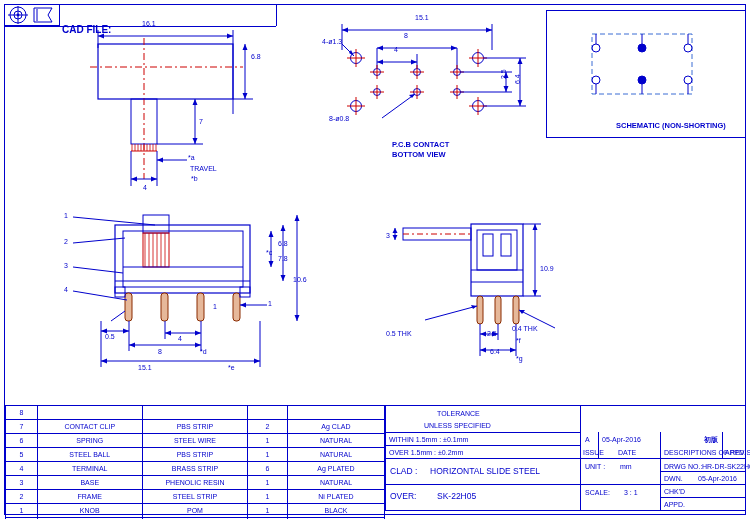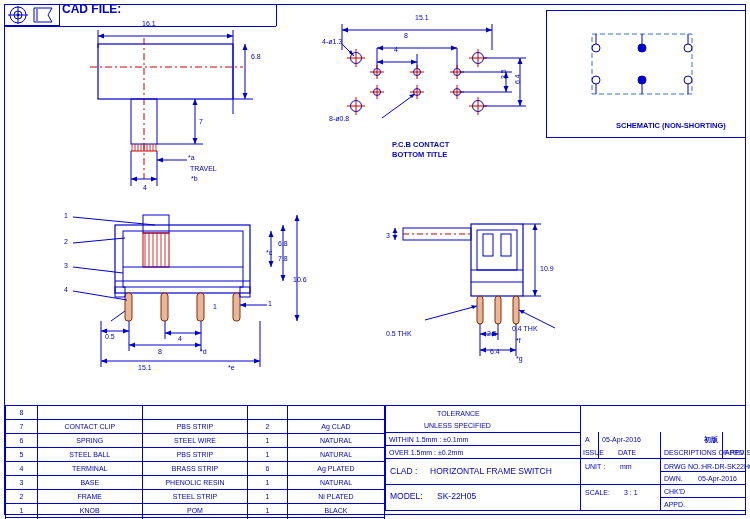--- a/index.html
+++ b/index.html
@@ -16,21 +16,21 @@
   .lbl.b{font-weight:bold;padding-left:26px;}
   .ln{position:absolute;background:#0000cc;}
   .lnh{height:1px;}
   .lnv{width:1px;}
   
   table.tb{position:absolute;border-collapse:collapse;font-size:7px;color:#0000cc;}
   table.tb td{border:1px solid #0000cc;padding:0 2px;height:13px;line-height:13px;white-space:nowrap;}
   .ctr{text-align:center;}
   .big{font-size:8.5px;}
   .hdr-logo{position:absolute;left:4px;top:4px;width:56px;height:22px;border-right:1px solid #0000cc;border-bottom:1px solid #0000cc;box-sizing:border-box;}
-  .cadfile{position:absolute;left:62px;top:2px;font-size:12px;font-weight:bold;}
+  .cadfile{position:absolute;left:62px;top:24px;font-size:10px;font-weight:bold;}
   .hdrline{position:absolute;left:4px;top:26px;width:272px;height:1px;background:#0000cc;}
   .hdrv{position:absolute;left:276px;top:4px;width:1px;height:22px;background:#0000cc;}
   svg{position:absolute;left:0;top:0;pointer-events:none;}
 </style>
 </head>
 <body>
 
 <div class="sheet">
 
   <div class="border-outer"></div>
@@ -199,21 +199,21 @@
     <line x1="164" y1="92" x2="206" y2="92" stroke="#0000cc" stroke-width="1"></line>
   </svg>
   <div class="lbl" style="left:415px;top:14px;">15.1</div>
   <div class="lbl" style="left:404px;top:32px;">8</div>
   <div class="lbl" style="left:394px;top:46px;">4</div>
   <div class="lbl" style="left:322px;top:38px;">4-ø1.3</div>
   <div class="lbl" style="left:329px;top:115px;">8-ø0.8</div>
   <div class="lbl" style="left:500px;top:79px;transform:rotate(-90deg);transform-origin:left top;">2.5</div>
   <div class="lbl" style="left:514px;top:84px;transform:rotate(-90deg);transform-origin:left top;">6.4</div>
   <div class="lbl b" style="left:366px;top:141px;font-size:7.5px;">P.C.B CONTACT</div>
-  <div class="lbl b" style="left:366px;top:151px;font-size:7.5px;">BOTTOM TITLE</div>
+  <div class="lbl b" style="left:366px;top:151px;font-size:7.5px;">BOTTOM VIEW</div>
 
   <svg width="280" height="180" style="left:55px;top:205px;">
 
     <rect x="60" y="20" width="135" height="68" fill="none" stroke="#0000cc" stroke-width="1.2"></rect>
     <rect x="68" y="26" width="120" height="56" fill="none" stroke="#0000cc" stroke-width="1"></rect>
 
     <rect x="88" y="10" width="26" height="18" fill="none" stroke="#0000cc" stroke-width="1"></rect>
 
     <g stroke="#cc0000" stroke-width="0.8">
       <line x1="90" y1="28" x2="90" y2="62"></line>
@@ -438,22 +438,22 @@
   <div class="lbl" style="left:389px;top:449px;">OVER  1.5mm : ±0.2mm</div>
   <div class="lbl" style="left:585px;top:436px;">A</div>
   <div class="lbl" style="left:602px;top:436px;">05-Apr-2016</div>
   <div class="lbl b" style="left:678px;top:436px;">初版</div>
   <div class="lbl" style="left:583px;top:449px;">ISSUE</div>
   <div class="lbl" style="left:618px;top:449px;">DATE</div>
   <div class="lbl" style="left:664px;top:449px;">DESCRIPTIONS OF REVISION</div>
   <div class="lbl" style="left:725px;top:449px;">APPD.</div>
 
   <div class="lbl big" style="left:390px;top:467px;">CLAD :</div>
-  <div class="lbl big" style="left:430px;top:467px;">HORIZONTAL FRAME SWITCH</div>
-  <div class="lbl big" style="left:390px;top:492px;">MODEL:</div>
+  <div class="lbl big" style="left:430px;top:467px;">HORIZONTAL SLIDE STEEL</div>
+  <div class="lbl big" style="left:390px;top:492px;">OVER:</div>
   <div class="lbl big" style="left:437px;top:492px;">SK-22H05</div>
 
   <div class="lbl" style="left:585px;top:463px;">UNIT :</div>
   <div class="lbl" style="left:620px;top:463px;">mm</div>
   <div class="lbl" style="left:585px;top:489px;">SCALE:</div>
   <div class="lbl" style="left:624px;top:489px;">3 : 1</div>
 
   <div class="lbl" style="left:664px;top:463px;">DRWG NO.:</div>
   <div class="lbl" style="left:702px;top:463px;">HR-DR-SK22H05-002</div>
   <div class="lbl" style="left:664px;top:475px;">DWN.</div>

